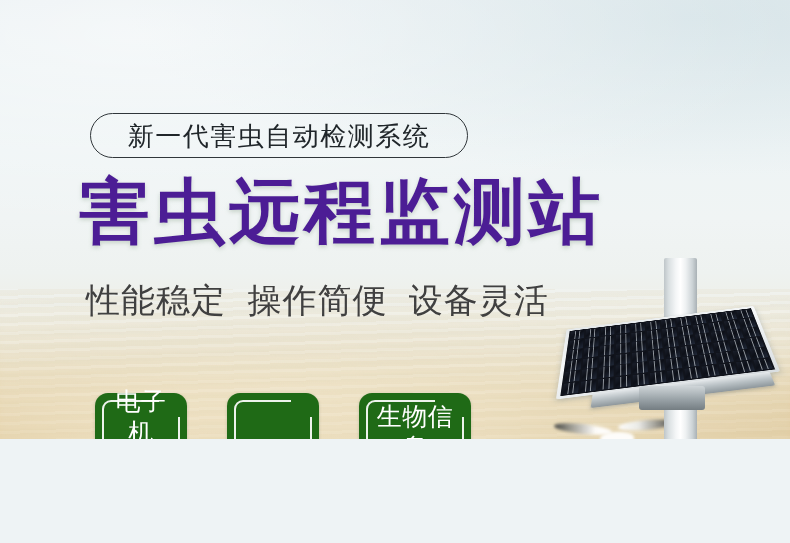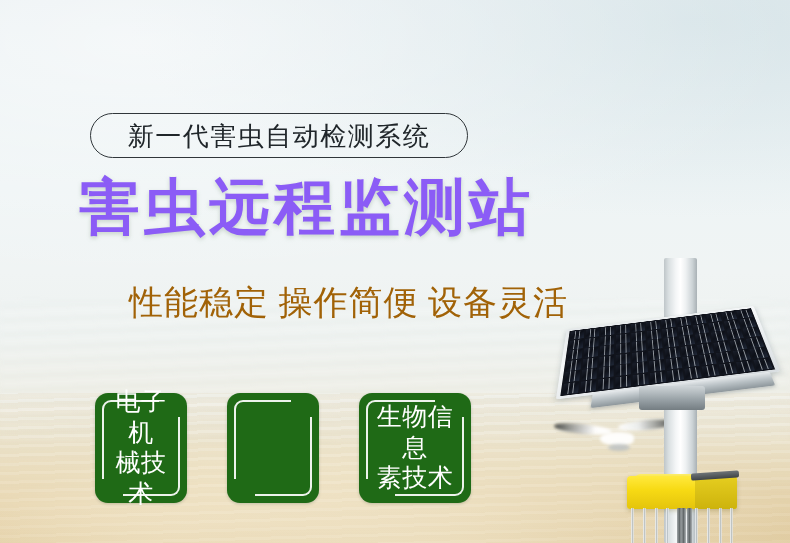--- a/index.html
+++ b/index.html
@@ -4,21 +4,21 @@
 <style>
   * { margin:0; padding:0; box-sizing:border-box; }
   html,body { width:790px; height:543px; overflow:hidden; }
   body {
     font-family:"Liberation Sans","DejaVu Sans",sans-serif;
     background:#eef3f5;
   }
 
   #banner {
     position:relative;
-    width:790px; height:543px;
+    width:790px; height:439px;
     overflow:hidden;
     padding-left:43px;
   }
 
   
   .sky-base{
     position:absolute; inset:0;
     background:
       linear-gradient(to bottom,
         #e7eef1 0%,
@@ -65,36 +65,35 @@
   }
   .badge-text{
     font-size:26px; letter-spacing:1.5px; color:#20262a;
     line-height:1; white-space:nowrap;
     font-family:"DejaVu Sans","Liberation Sans",sans-serif;
   }
 
   
   .title{
     position:absolute; left:79px; top:176px;
-    font-size:61px; font-weight:bold;
-    color:#8b5cf6;
+    font-size:71px; font-weight:bold;
+    color:#4c1d95;
     letter-spacing:4px; line-height:1;
     white-space:nowrap;
     text-shadow:0 2px 4px rgba(120,150,120,.35);
     font-family:"DejaVu Sans","Liberation Sans",sans-serif;
   }
 
   
   .subtitle{
     position:absolute; left:86px; top:286px;
-    font-size:34px; color:#a16207;
+    font-size:34px; color:#404040;
     letter-spacing:1px; line-height:1;
     white-space:nowrap;
-    font-family:Liberation Serif, serif;
-    margin-left:43px;
+    font-family:Liberation Mono, monospace;
   }
 
   
   .tags{
     position:absolute; left:95px; top:393px;
     display:flex; align-items:flex-start; gap:40px;
   }
   .tag{
     position:relative;
     height:110px;

